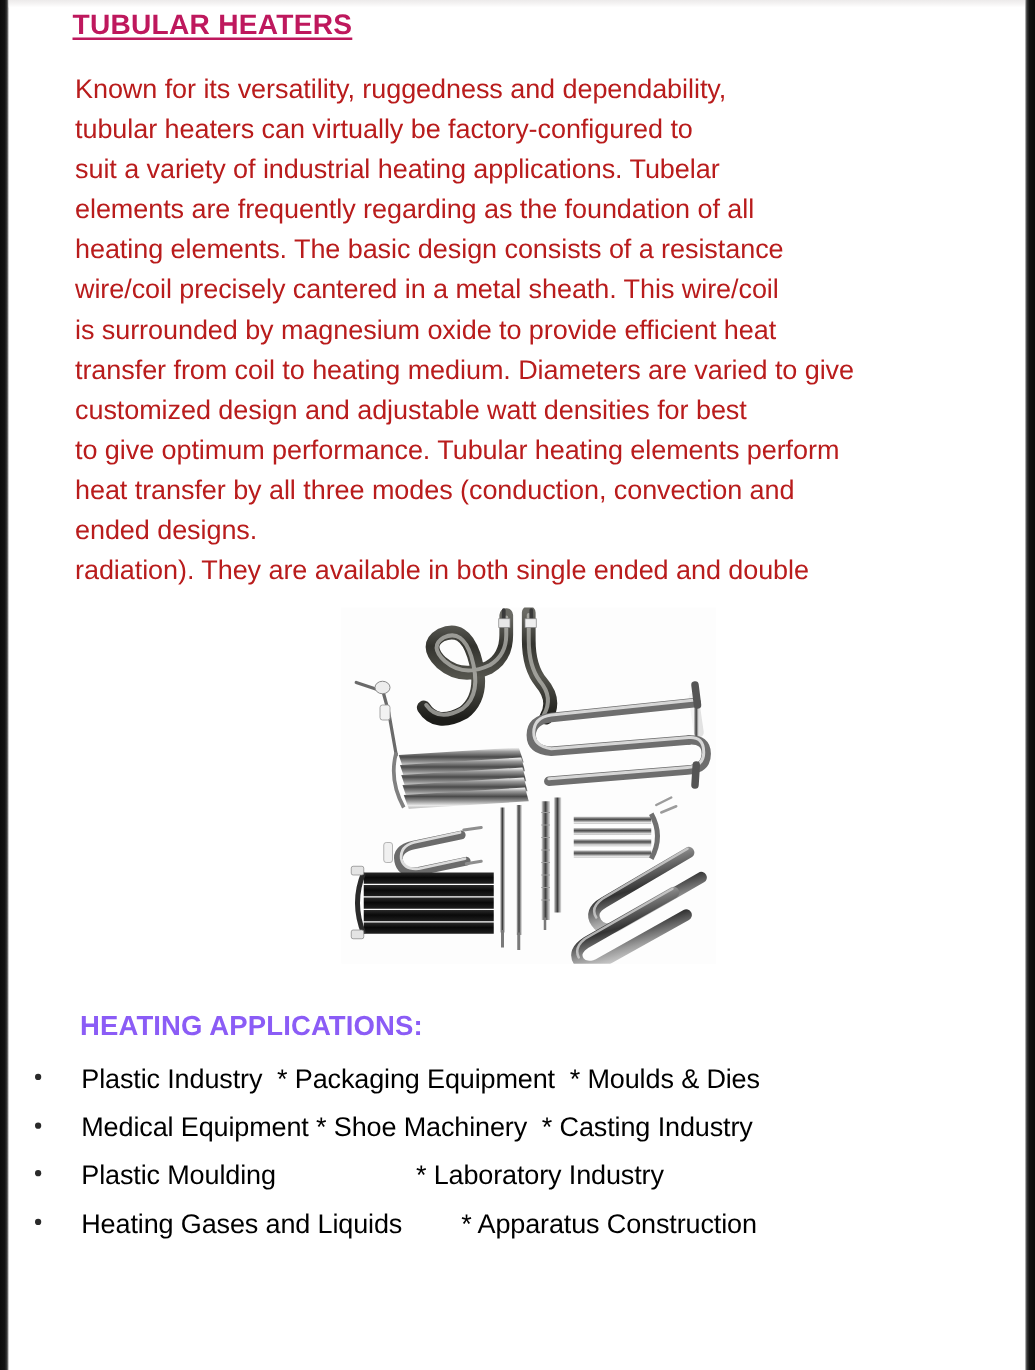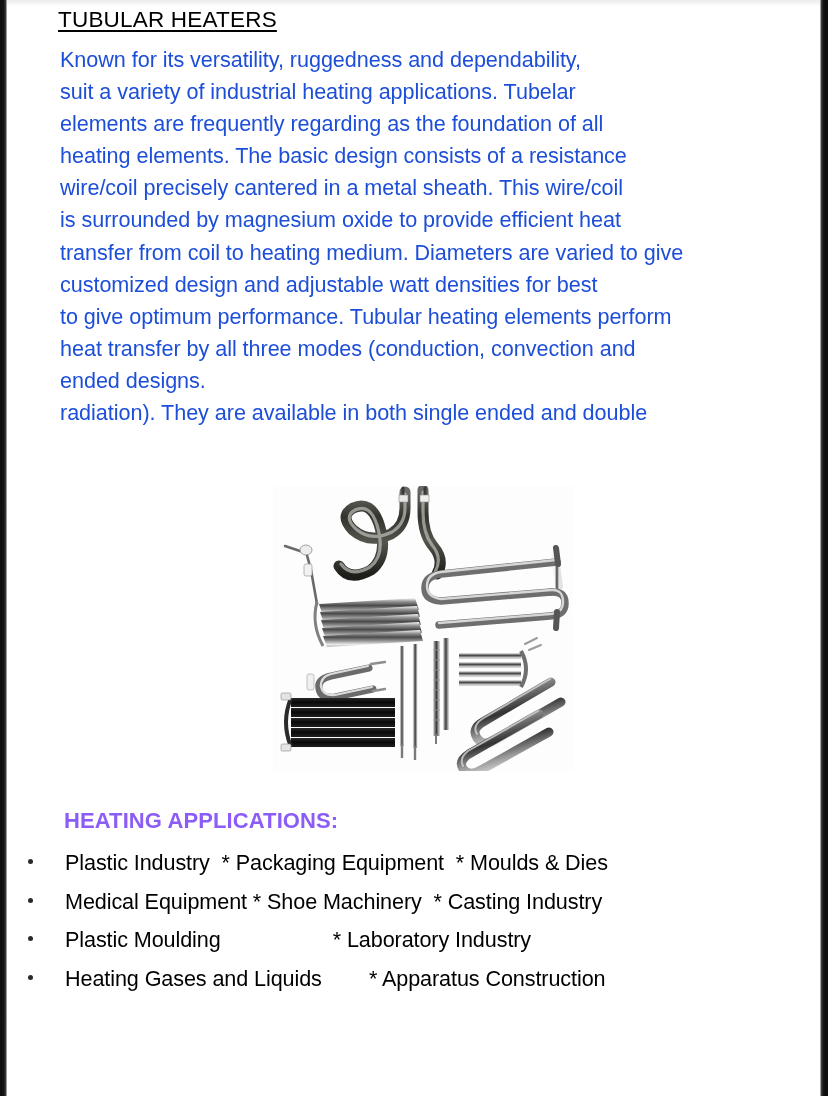--- a/index.html
+++ b/index.html
@@ -40,38 +40,38 @@
     left: 7px; top: 0;
     width: 813px; height: 1096px;
   }
 
   
   .doc-title {
     position: absolute;
     left: 51px;
     top: 7px;
     font-size: 22.5px;
-    font-weight: normal;
-    color: #000000;
+    font-weight: bold;
+    color: #be185d;
     letter-spacing: 0.2px;
     text-decoration: underline;
     text-underline-offset: 3px;
     text-decoration-thickness: 2px;
     white-space: nowrap;
   }
 
   
   .body-copy {
     position: absolute;
     left: 53px;
-    top: 44px;
+    top: 55px;
     width: 740px;
     font-size: 21.6px;
     line-height: 32.1px;
-    color: #1d4ed8;
+    color: #b91c1c;
     letter-spacing: -0.05px;
   }
   .body-copy .ln { display: block; white-space: pre; }
 
   
   .photo {
     position: absolute;
     left: 266px;
     top: 486px;
     width: 300px;
@@ -131,20 +131,21 @@
   <div class="edge-left"></div>
   <div class="edge-right"></div>
   <div class="edge-top"></div>
 
   <div class="content">
 
     <div class="doc-title">TUBULAR HEATERS</div>
 
     <div class="body-copy">
       <span class="ln">Known for its versatility, ruggedness and dependability,</span>
+      <span class="ln">tubular heaters can virtually be factory-configured to</span>
       <span class="ln">suit a variety of industrial heating applications. Tubelar</span>
       <span class="ln">elements are frequently regarding as the foundation of all</span>
       <span class="ln">heating elements. The basic design consists of a resistance</span>
       <span class="ln">wire/coil precisely cantered in a metal sheath. This wire/coil</span>
       <span class="ln">is surrounded by magnesium oxide to provide efficient heat</span>
       <span class="ln">transfer from coil to heating medium. Diameters are varied to give</span>
       <span class="ln">customized design and adjustable watt densities for best</span>
       <span class="ln">to give optimum performance. Tubular heating elements perform</span>
       <span class="ln">heat transfer by all three modes (conduction, convection and</span>
       <span class="ln">ended designs.</span>

